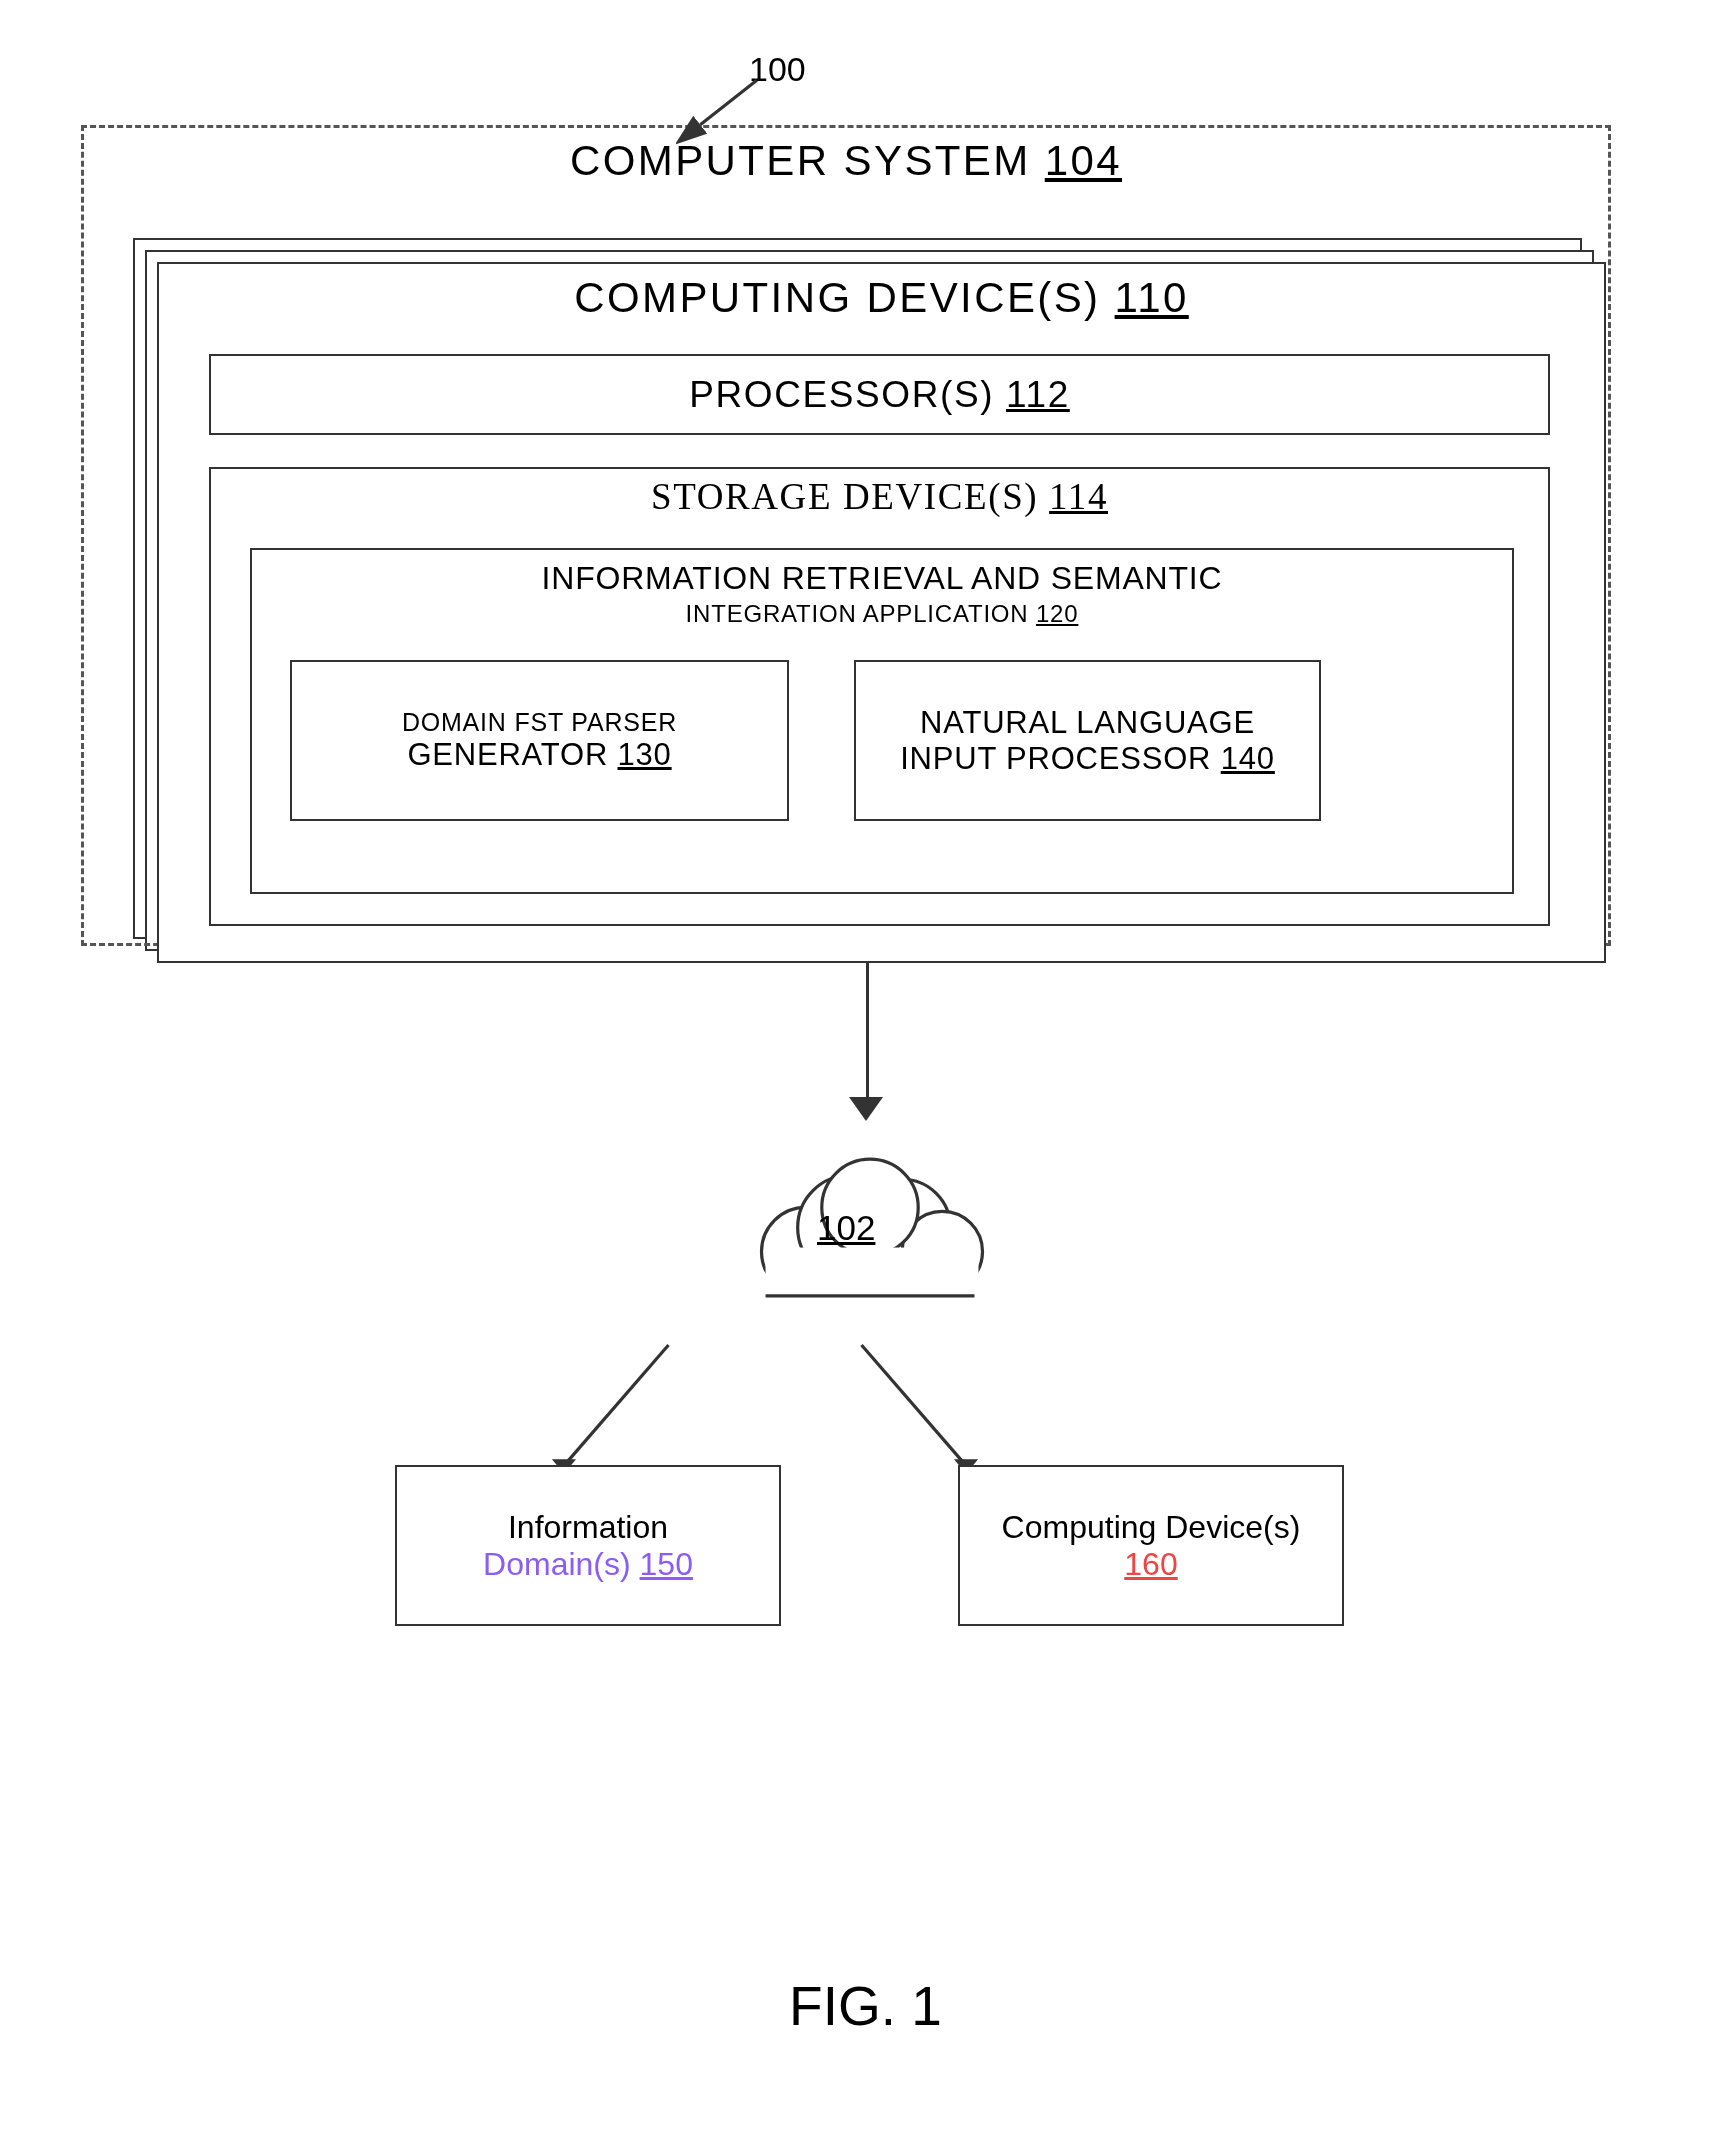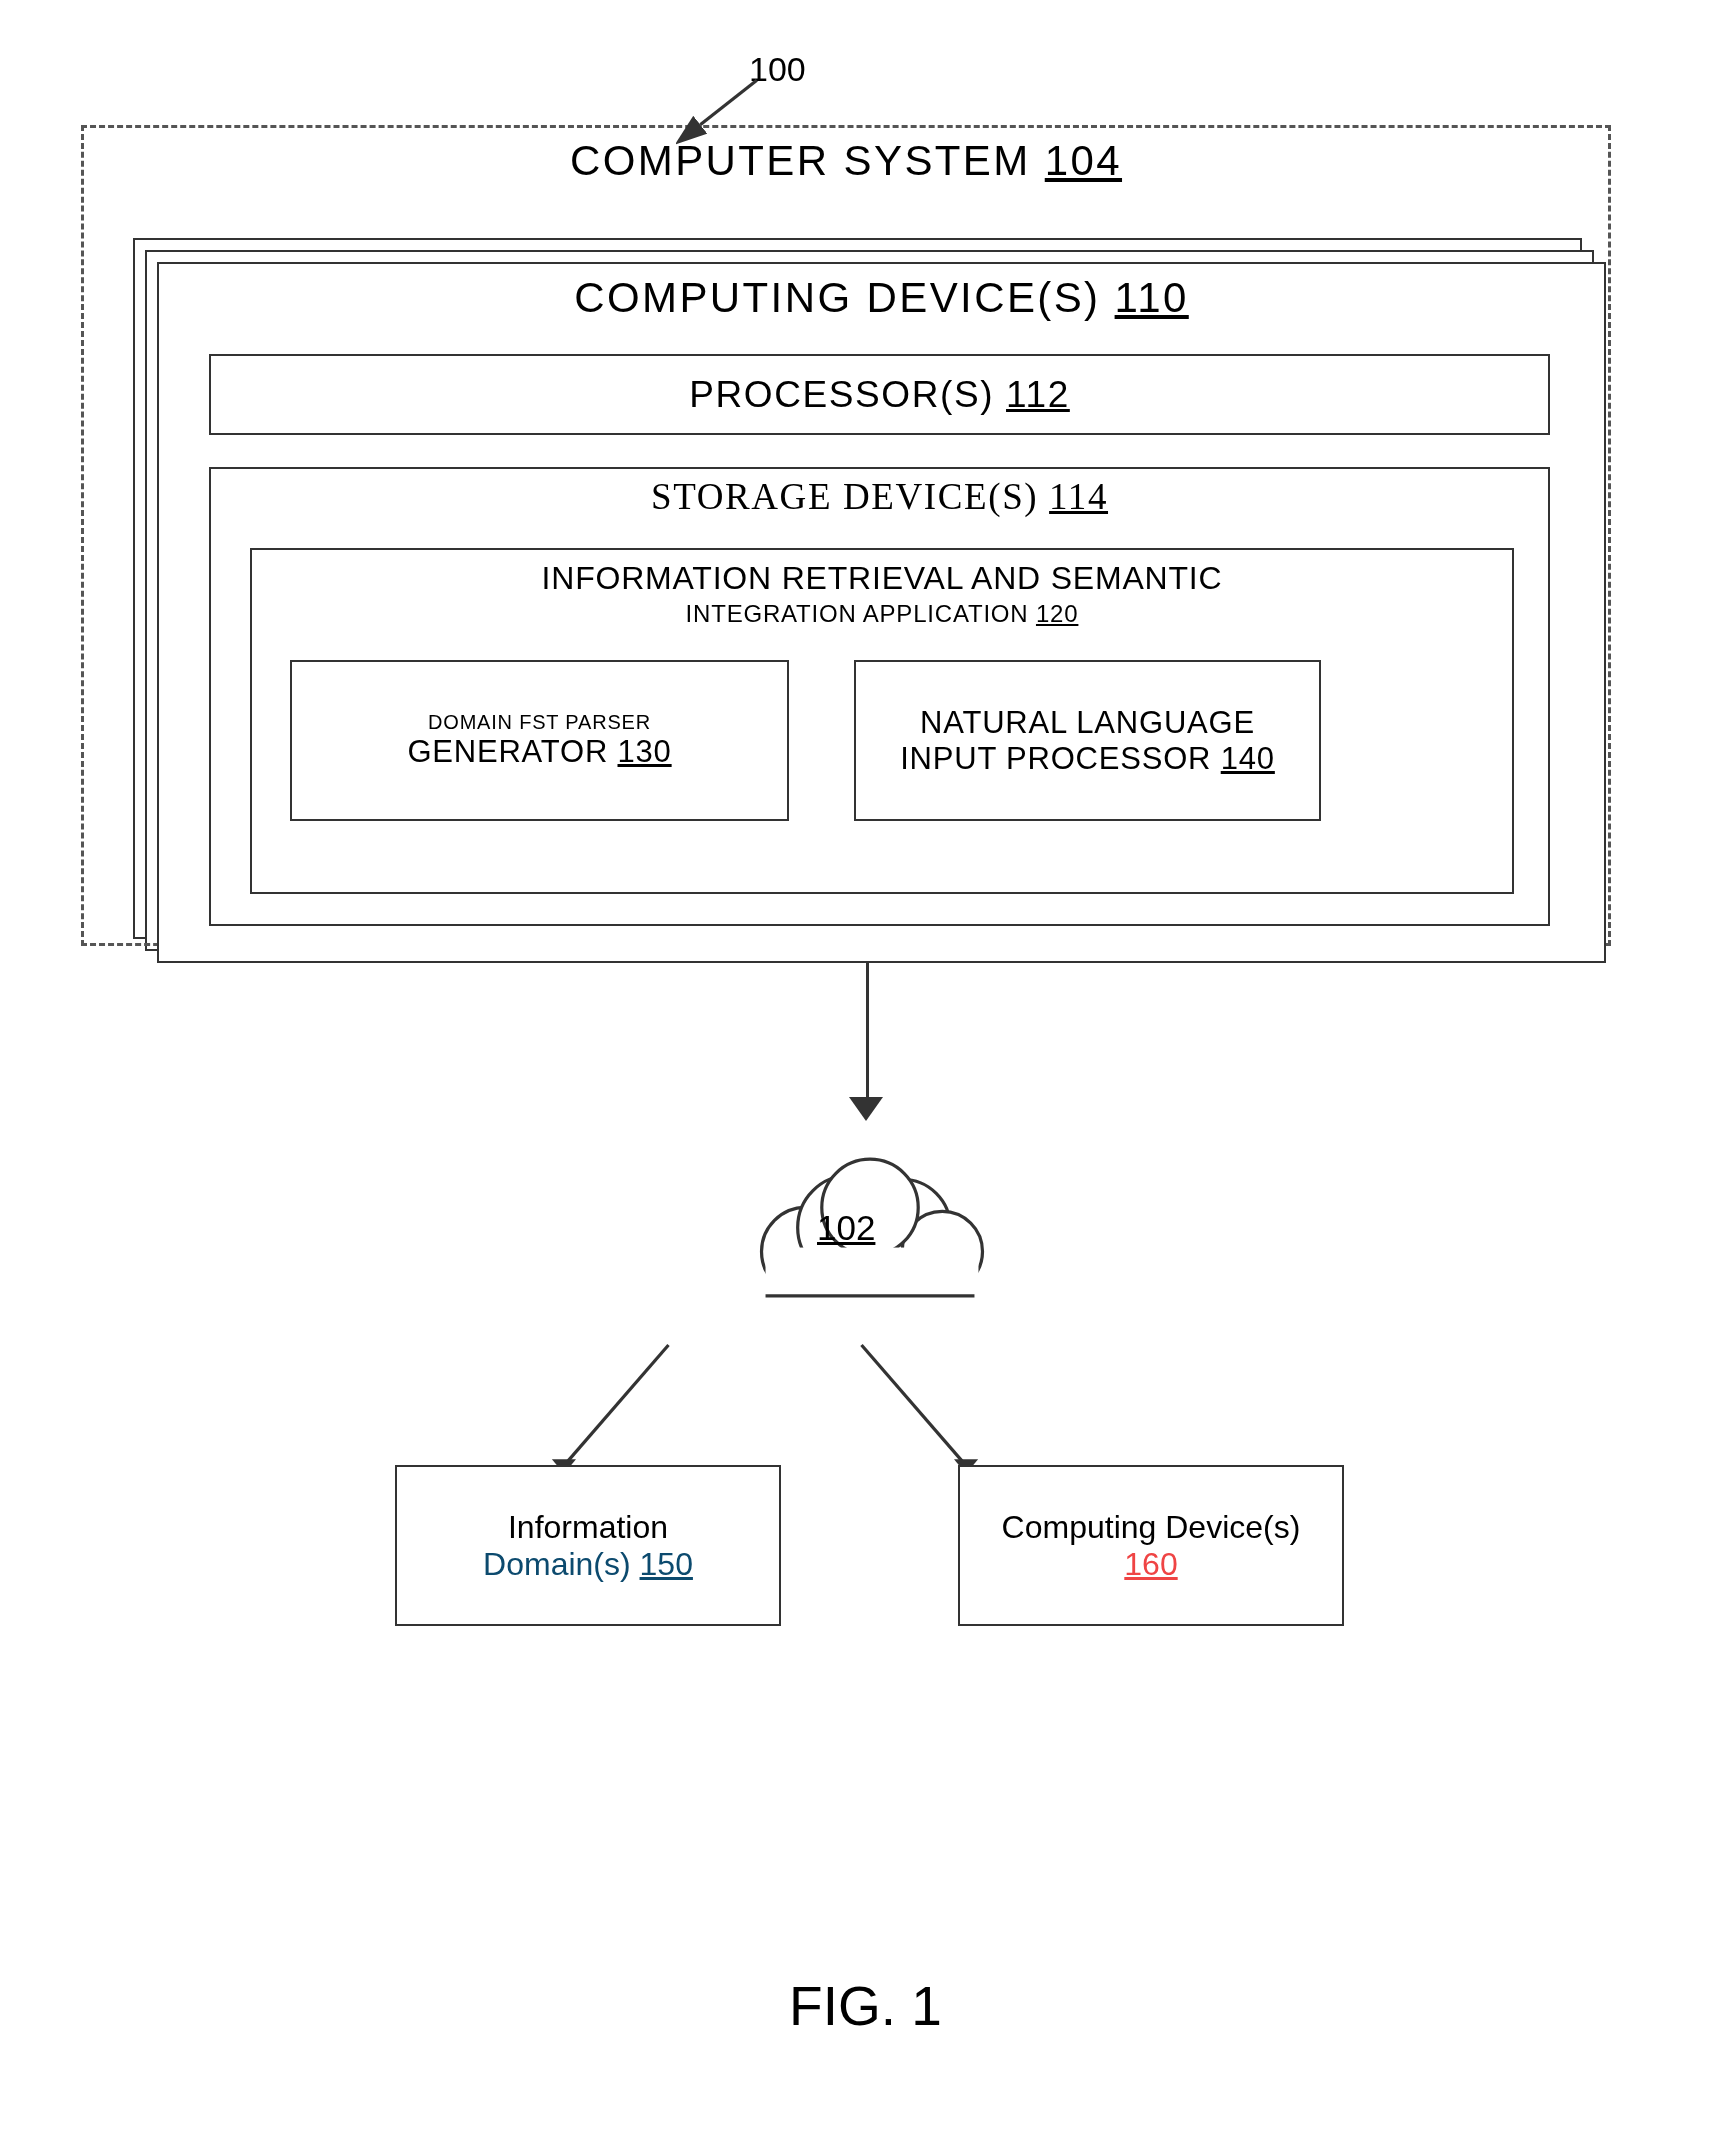--- a/index.html
+++ b/index.html
@@ -212,21 +212,21 @@
       border: 2.4px solid #333;
       background: #fff;
       z-index: 13;
       display: flex;
       flex-direction: column;
       align-items: center;
       justify-content: center;
     }
 
     .domain-fst-label-line1 {
-      font-size: 20px;
+      font-size: 25px;
       font-family: Arial, sans-serif;
       letter-spacing: 0.8px;
       color: #000;
       text-align: center;
     }
 
     .domain-fst-label-line2 {
       font-size: 31px;
       font-family: Arial, sans-serif;
       letter-spacing: 0.8px;
@@ -327,21 +327,21 @@
     .info-domain-label-line1 {
       font-size: 32px;
       font-family: Arial, sans-serif;
       color: #000;
       text-align: center;
     }
 
     .info-domain-label-line2 {
       font-size: 32px;
       font-family: Arial, sans-serif;
-      color: #0c4a6e;
+      color: #8b5cf6;
       text-align: center;
     }
 
     .info-domain-label-line2 .ref-num {
       text-decoration: underline;
     }
 
     
     .comp-dev-box {
       position: absolute;

